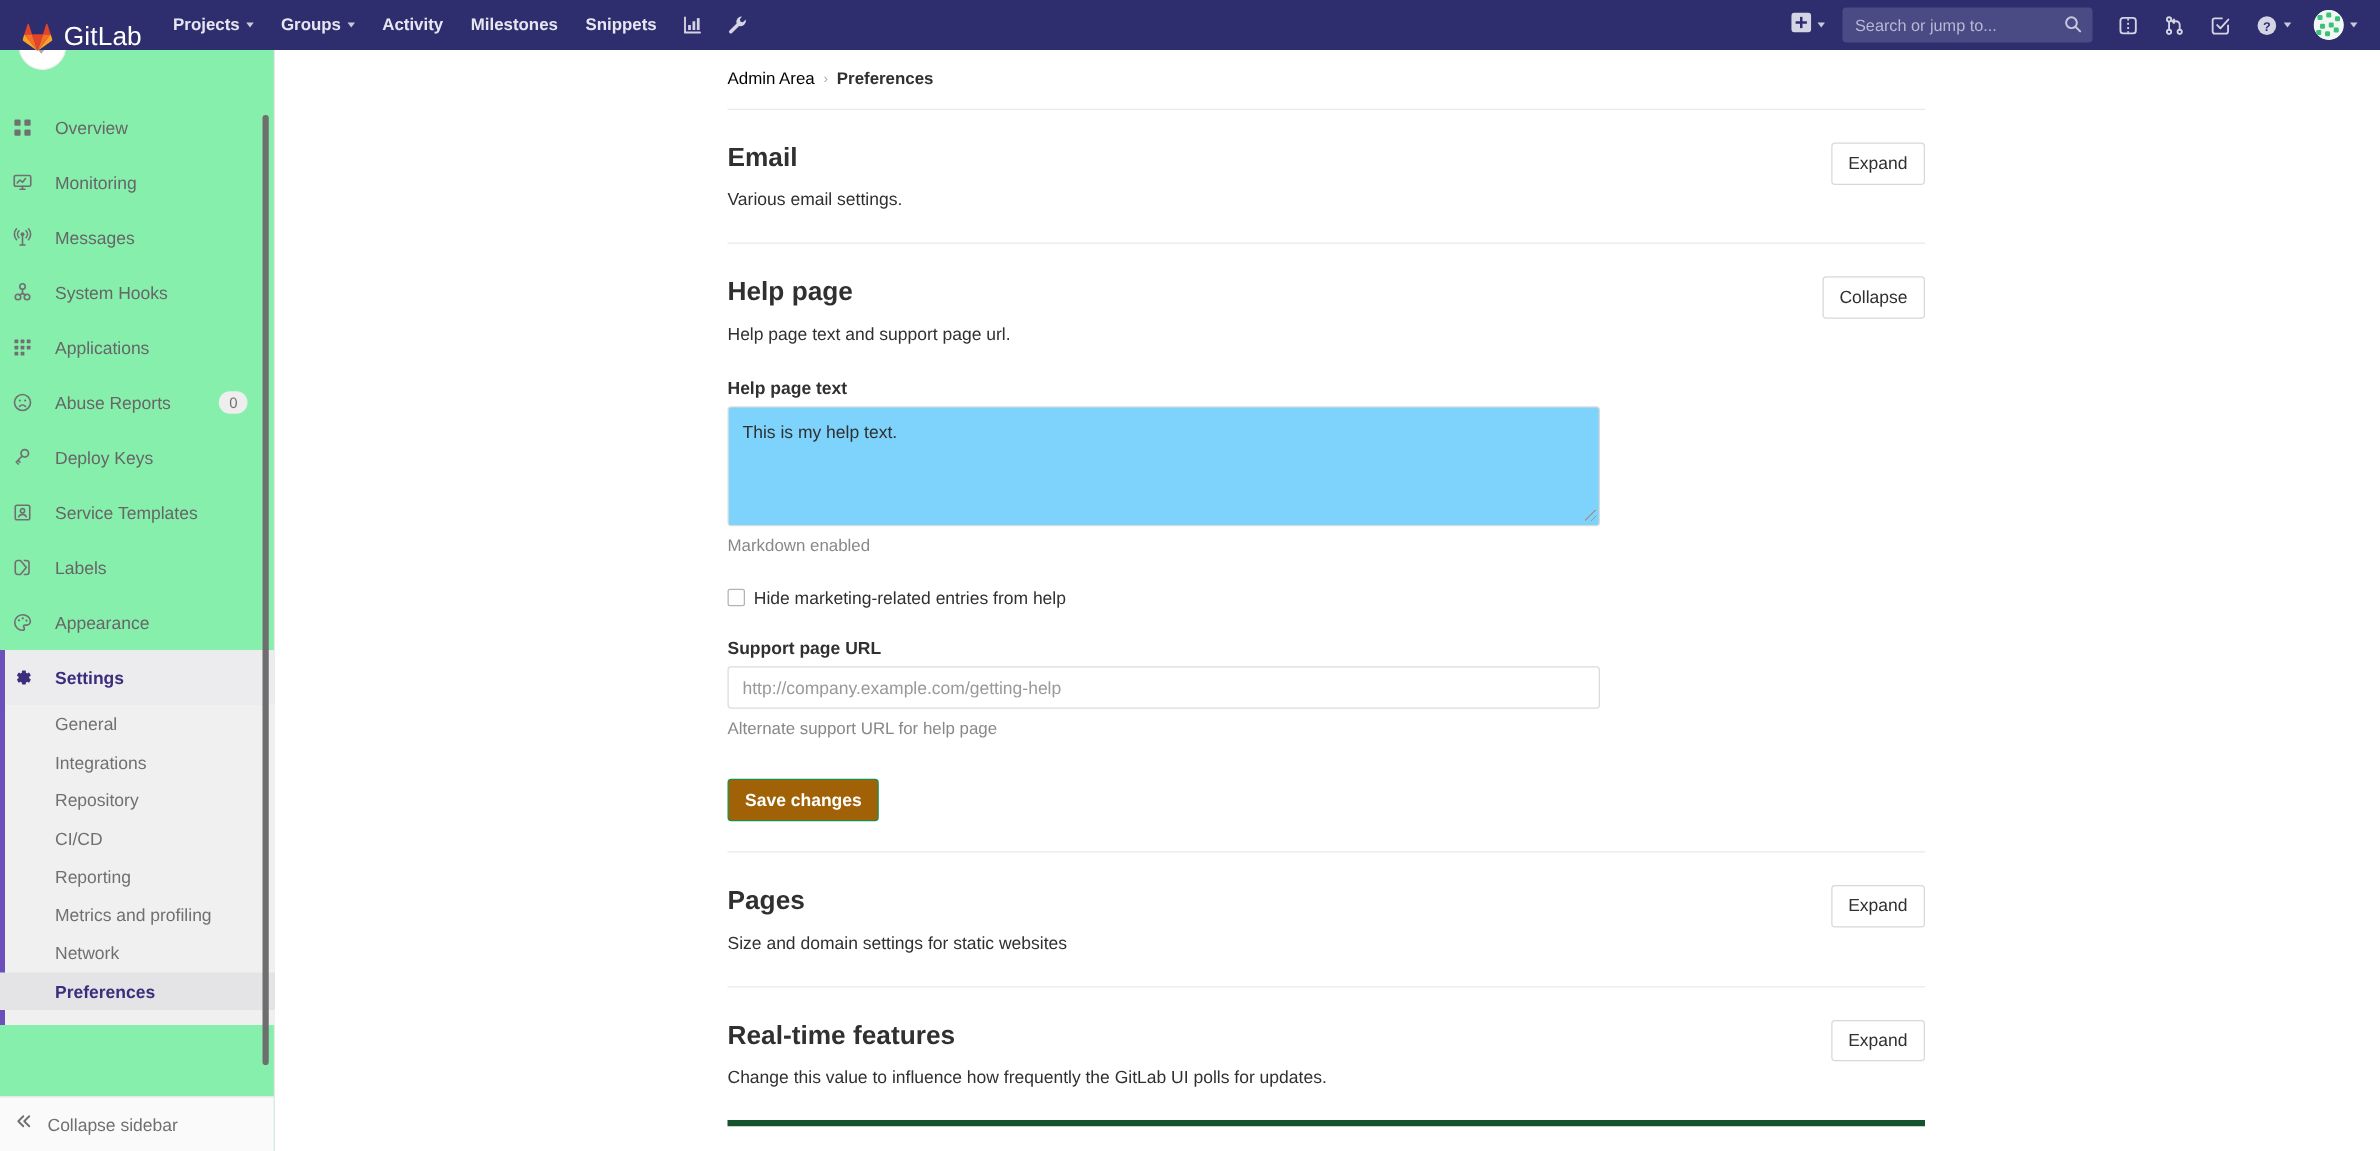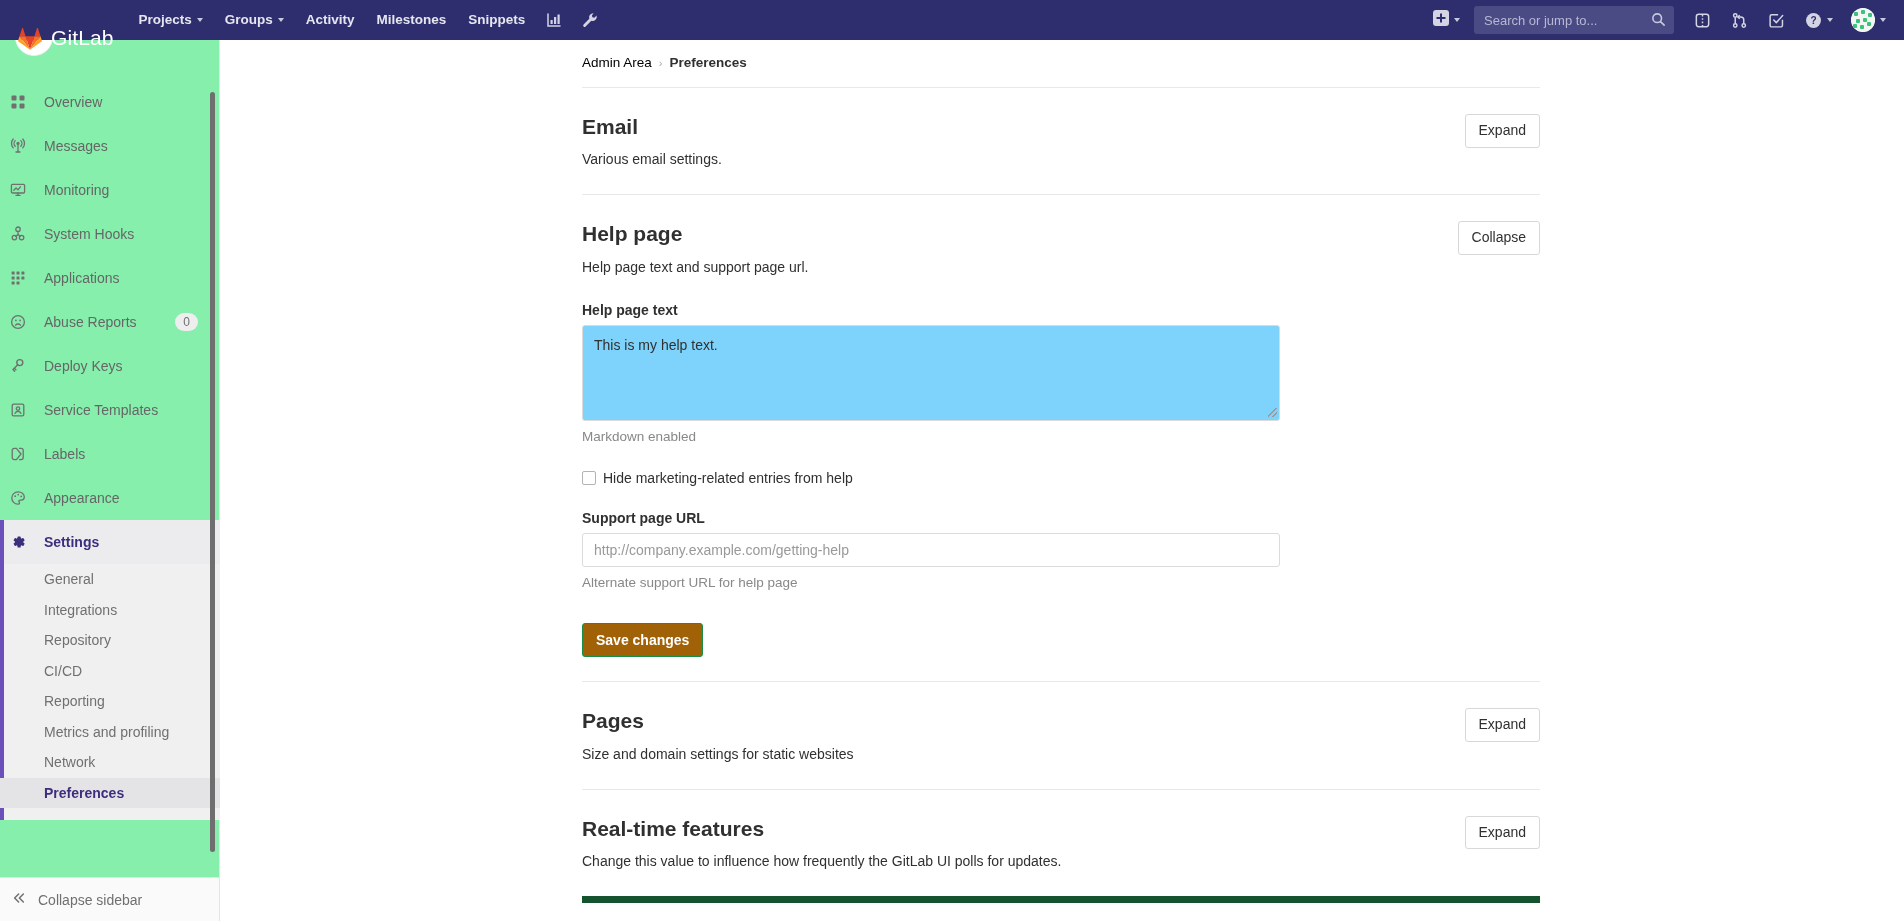--- a/index.html
+++ b/index.html
@@ -14,21 +14,21 @@
 
   
   .navbar {
     position: absolute; top: 0; left: 0;
     width: 1904px; height: 40px;
     background: #2e2e6f;
     display: flex; align-items: center;
     z-index: 40;
   }
   .nav-logo-wrap {
-    display: flex; align-items: center;
+    display: flex; align-items: flex-start;
     padding-left: 18px; padding-right: 14px;
     height: 40px;
     margin-top: 36px;
   }
   .tanuki { width: 24px; height: 23px; display: block; }
   .nav-brand {
     color: #fff; font-size: 21px; letter-spacing: .1px;
     margin-left: 9px; font-weight: 400;
   }
   .nav-links { display: flex; align-items: center; height: 40px; }
@@ -202,21 +202,21 @@
   .bc-sep {
     margin: 0 7px; color: #aaa; font-size: 11px;
   }
   .bc-current { color: #303030; font-weight: bold; }
 
   .section {
     padding: 26px 0 24px 0;
     border-bottom: 1px solid #e9e9e9;
     position: relative;
   }
-  .section:last-child { border-bottom: 7px solid #14532d; }
+  .section:last-child { border-bottom: 5px solid #14532d; }
   .sec-title {
     font-size: 21px; font-weight: bold; color: #303030;
     margin: 0 0 9px 0; line-height: 1.25;
   }
   .sec-desc {
     font-size: 14px; color: #303030; margin: 0;
     line-height: 1.5;
   }
   .toggle-btn {
     position: absolute; right: 0; top: 26px;
@@ -439,38 +439,38 @@
             <rect x="1.5" y="9.5" width="5" height="5" rx="1"></rect>
             <rect x="9.5" y="9.5" width="5" height="5" rx="1"></rect>
           </svg>
         </span>
         <span class="sb-label">Overview</span>
       </div>
 
       <div class="sb-item">
         <span class="sb-ico">
           <svg width="16" height="16" viewBox="0 0 16 16" fill="none" stroke="#707070" stroke-width="1.3">
+            <rect x="1.4" y="2.4" width="13.2" height="8.6" rx="1.2"></rect>
+            <path d="M6 13.4h4M8 11v2.4" stroke-linecap="round"></path>
+            <path d="M3.8 8.3 6 6l2 1.8 2.4-3" stroke-linecap="round" stroke-linejoin="round"></path>
+          </svg>
+        </span>
+        <span class="sb-label">Monitoring</span>
+      </div>
+
+      <div class="sb-item">
+        <span class="sb-ico">
+          <svg width="16" height="16" viewBox="0 0 16 16" fill="none" stroke="#707070" stroke-width="1.3">
             <circle cx="8" cy="5.4" r="1.6" fill="#707070" stroke="none"></circle>
             <path d="M5.2 2.6a4 4 0 0 0 0 5.6M10.8 2.6a4 4 0 0 1 0 5.6" stroke-linecap="round"></path>
             <path d="M3.2 1a6.6 6.6 0 0 0 0 8.8M12.8 1a6.6 6.6 0 0 1 0 8.8" stroke-linecap="round"></path>
             <path d="M8 7v7M6 14h4" stroke-linecap="round"></path>
           </svg>
         </span>
         <span class="sb-label">Messages</span>
-      </div>
-
-      <div class="sb-item">
-        <span class="sb-ico">
-          <svg width="16" height="16" viewBox="0 0 16 16" fill="none" stroke="#707070" stroke-width="1.3">
-            <rect x="1.4" y="2.4" width="13.2" height="8.6" rx="1.2"></rect>
-            <path d="M6 13.4h4M8 11v2.4" stroke-linecap="round"></path>
-            <path d="M3.8 8.3 6 6l2 1.8 2.4-3" stroke-linecap="round" stroke-linejoin="round"></path>
-          </svg>
-        </span>
-        <span class="sb-label">Monitoring</span>
       </div>
 
       <div class="sb-item">
         <span class="sb-ico">
           <svg width="16" height="16" viewBox="0 0 16 16" fill="none" stroke="#707070" stroke-width="1.3">
             <circle cx="8" cy="3.2" r="2.2"></circle>
             <path d="M8 5.4v3.2" stroke-linecap="round"></path>
             <circle cx="4.4" cy="11.6" r="2.2"></circle>
             <circle cx="11.6" cy="11.6" r="2.2"></circle>
             <path d="M8 8.6 5.6 10.2M8 8.6l2.4 1.6" stroke-linecap="round"></path>

